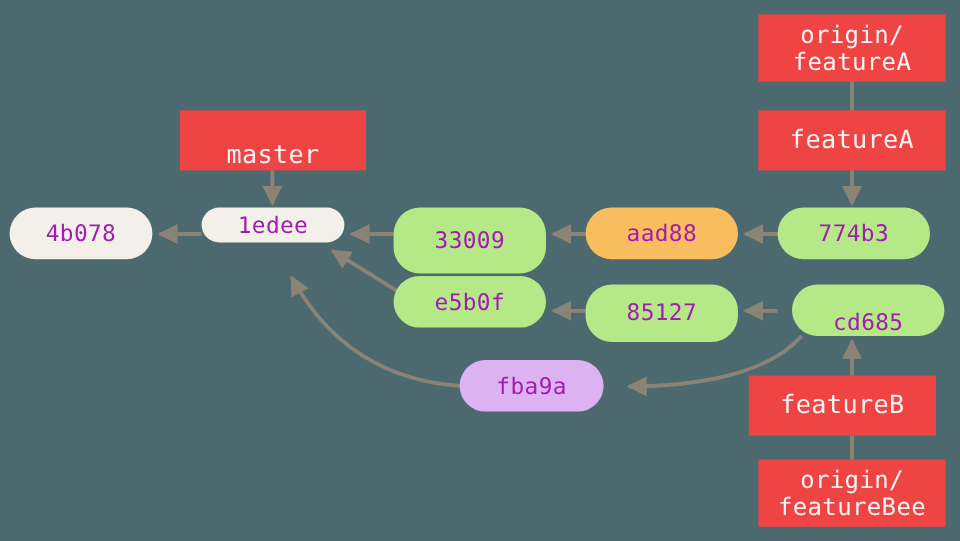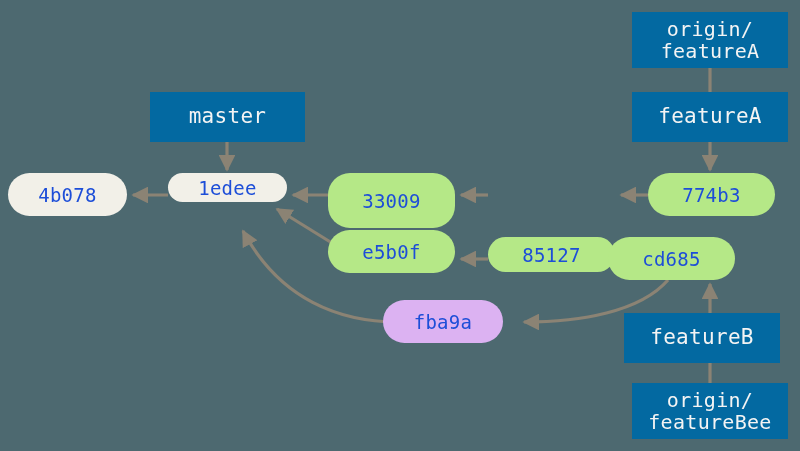--- a/index.html
+++ b/index.html
@@ -28,30 +28,30 @@
     position: absolute;
     box-sizing: border-box;
     display: flex;
     align-items: center;
     justify-content: center;
     text-align: center;
     z-index: 3;
   }
   .commit {
     border-radius: 22px;
-    color: #1d4ed8;
+    color: #a21caf;
     font-size: 19px;
     letter-spacing: 0.3px;
   }
   .commit.green  { background: #b5e887; }
   .commit.orange { background: #f9bd5f; }
   .commit.purple { background: #dcb2f2; }
   .commit.cream  { background: #f2f0e8; }
   .branch {
-    background: #0369a1;
+    background: #ef4444;
     color: #f4f4f4;
     font-size: 21px;
     line-height: 1.12;
     letter-spacing: 0.3px;
     border-radius: 0;
   }
   .branch.two-line { font-size: 20px; }
 </style>
 </head>
 <body>
@@ -91,48 +91,51 @@
 
   <div class="node commit cream" style="left:8px;   top:173px; width:119px; height:43px;">
       <span>4b078</span>
     </div>
   <div class="node commit cream" style="left:168px; top:173px; width:119px; height:29px;">
       <span>1edee</span>
     </div>
   <div class="node commit green" style="left:328px; top:173px; width:127px; height:55px;">
       <span>33009</span>
     </div>
+  <div class="node commit orange" style="left:488px; top:173px; width:127px; height:43px;">
+      <span>aad88</span>
+    </div>
   <div class="node commit green" style="left:648px; top:173px; width:127px; height:43px;">
       <span>774b3</span>
     </div>
   <div class="node commit green" style="left:328px; top:230px; width:127px; height:43px;">
       <span>e5b0f</span>
     </div>
-  <div class="node commit green" style="left:488px; top:237px; width:127px; height:35px;align-items:center;">
+  <div class="node commit green" style="left:488px; top:237px; width:127px; height:48px;align-items:center;">
       <span>85127</span>
     </div>
-  <div class="node commit green" style="left:608px; top:237px; width:127px; height:43px;">
+  <div class="node commit green" style="left:660px; top:237px; width:127px; height:43px;align-items:flex-end;">
       <span>cd685</span>
     </div>
   <div class="node commit purple" style="left:383px; top:300px; width:120px; height:43px;">
       <span>fba9a</span>
     </div>
 
   <div class="node branch two-line" style="left:632px; top:12px; width:156px; height:56px;">
     <span>
       <span>origin/</span><br>
       <span>featureA</span>
     </span>
   </div>
 
   <div class="node branch" style="left:632px; top:92px; width:156px; height:50px;">
     <span>featureA</span>
   </div>
 
-  <div class="node branch" style="left:150px; top:92px; width:155px; height:50px;">
+  <div class="node branch" style="left:150px; top:92px; width:155px; height:50px;align-items:flex-end;">
     <span>master</span>
   </div>
 
   <div class="node branch" style="left:624px; top:313px; width:156px; height:50px;">
     <span>featureB</span>
   </div>
 
   <div class="node branch two-line" style="left:632px; top:383px; width:156px; height:56px;">
     <span>
       <span>origin/</span><br>

